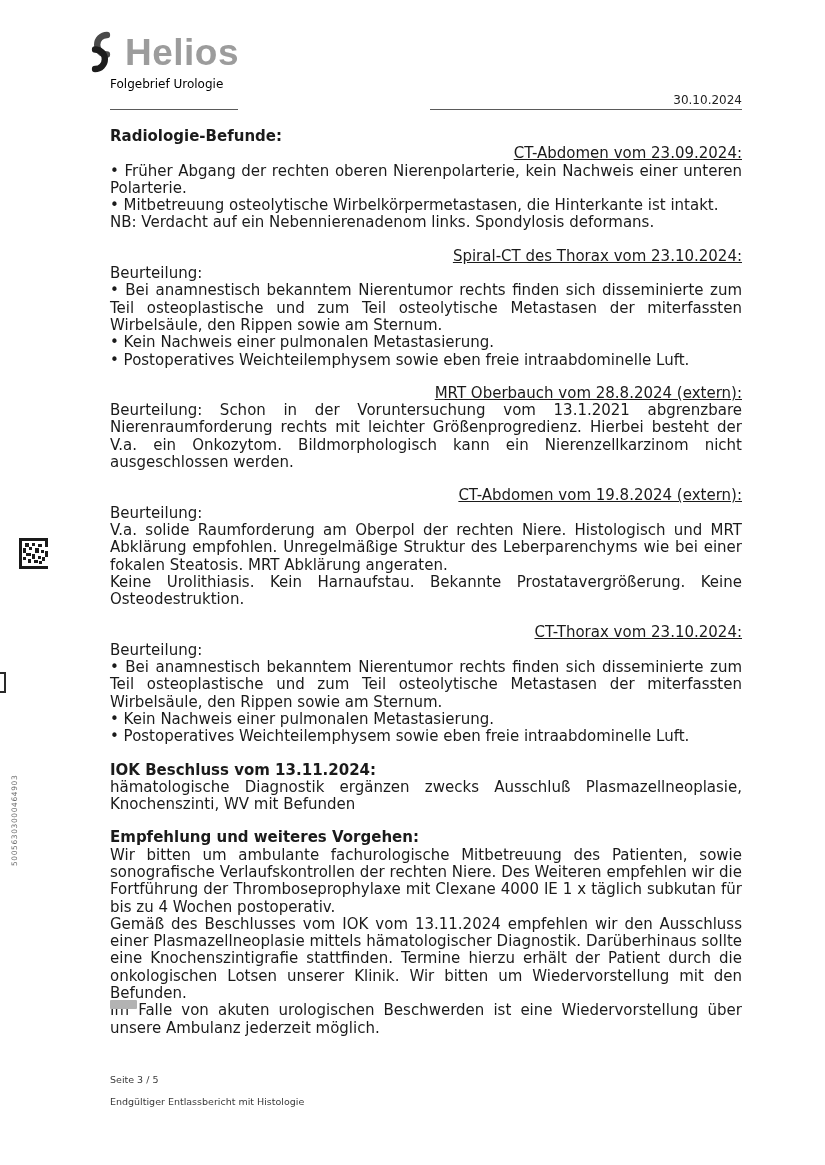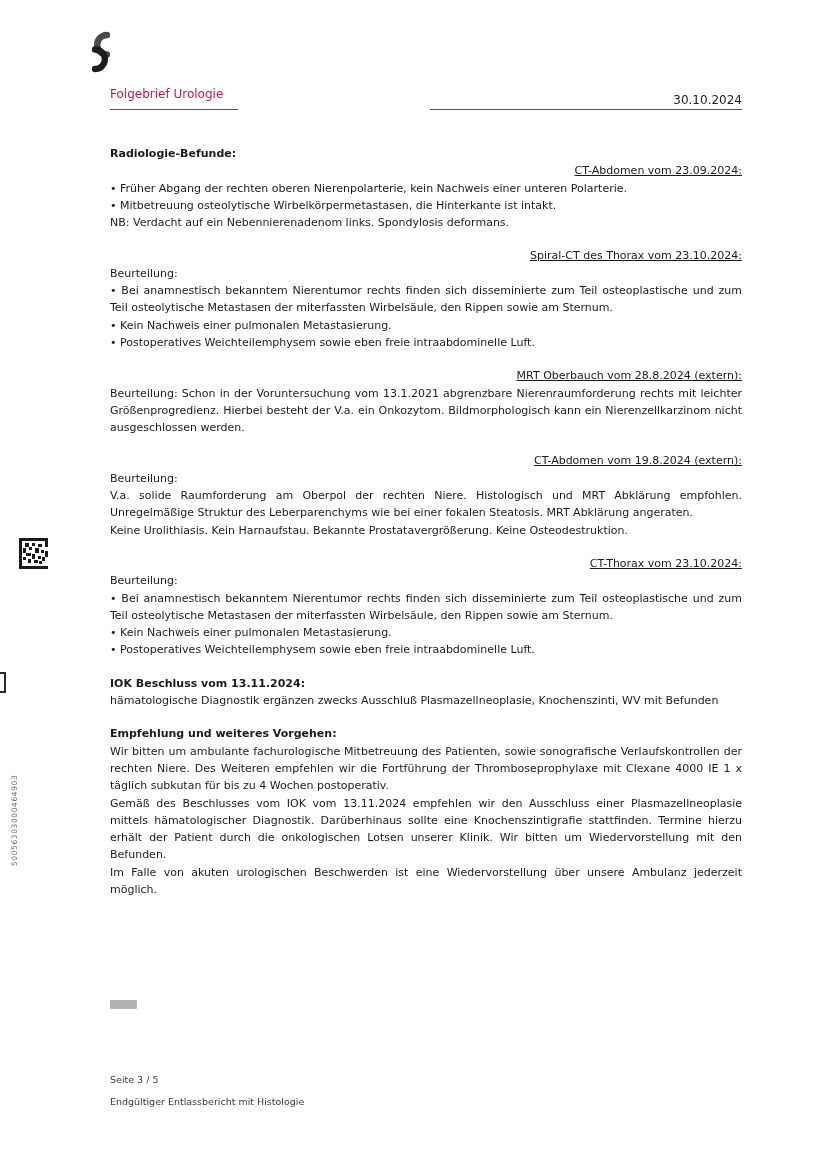--- a/index.html
+++ b/index.html
@@ -19,32 +19,32 @@
   .logo-word {
     font-size: 37px; font-weight: bold; color: #9c9c9c;
     letter-spacing: 0.5px; line-height: 1;
     font-family: "Liberation Sans", sans-serif;
   }
 
   
   .header-row { position: absolute; left: 110px; top: 88px; width: 632px; height: 22px; font-size: 12px; }
   .doc-type {
     position: absolute; left: 0; bottom: 0; width: 128px;
-    border-bottom: 1px solid #5a5a5a; padding-bottom: 8px; color: #be185d;
+    border-bottom: 1px solid #5a5a5a; padding-bottom: 18px; color: #000000;
   }
   .date-rule {
     position: absolute; left: 320px; bottom: 0; width: 312px;
     border-bottom: 1px solid #5a5a5a; padding-bottom: 2px;
     text-align: right; color: #222;
   }
 
   
   .doc-body {
-    position: absolute; left: 110px; top: 145px; width: 632px;
-    font-size: 11px; line-height: 17.3px;
+    position: absolute; left: 110px; top: 128px; width: 632px;
+    font-size: 15px; line-height: 17.3px;
   }
   .blk { text-align: justify; }
   .h-bold { font-weight: bold; text-align: left; }
   .h-underline { text-decoration: underline; text-align: right; }
   .spacer { height: 16px; }
 
   
   .barcode { position: absolute; left: 19px; top: 538px; width: 29px; height: 31px; }
   .serial {
     position: absolute; left: 10px; top: 748px; height: 118px;
@@ -64,20 +64,21 @@
 </head>
 <body>
 
 <div class="page">
 
   <div class="logo">
     <svg class="logo-icon" viewBox="0 0 40 56" xmlns="http://www.w3.org/2000/svg">
       <path d="M 27 8 A 11.5 11.5 0 1 0 27 31" fill="none" stroke="#4a4a4a" stroke-width="7.5" stroke-linecap="round"></path>
       <path d="M 13 25 A 11.5 11.5 0 1 1 13 48" fill="none" stroke="#1d1d1d" stroke-width="7.5" stroke-linecap="round"></path>
     </svg>
+    <span class="logo-word">Helios</span>
   </div>
 
   <div class="header-row">
     <span class="doc-type">Folgebrief Urologie</span>
     <span class="date-rule">30.10.2024</span>
   </div>
 
   <div class="doc-body">
       <div class="blk h-bold">Radiologie-Befunde:</div>
       <div class="blk h-underline">CT-Abdomen vom  23.09.2024:</div>

